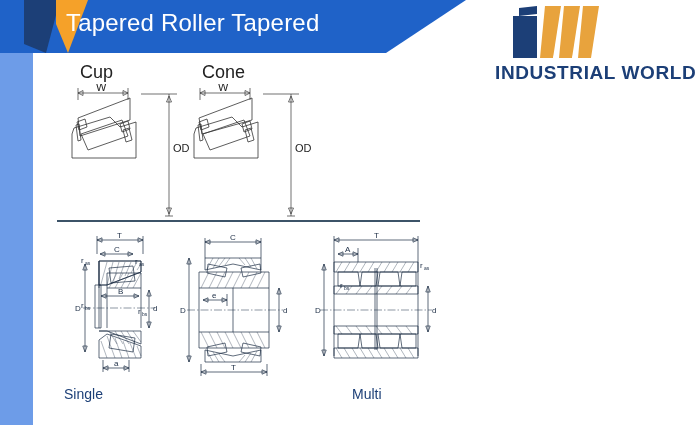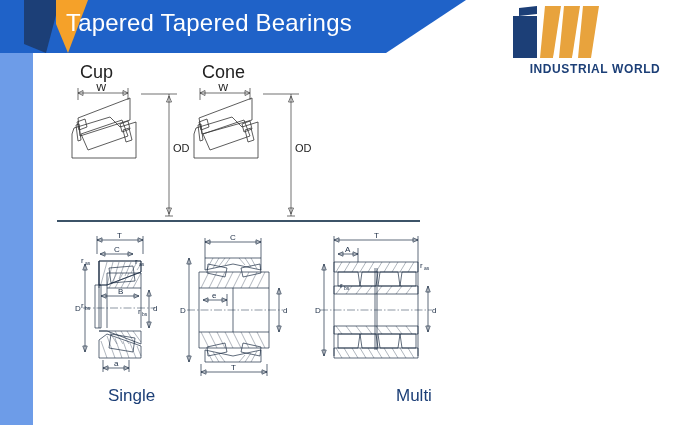--- a/index.html
+++ b/index.html
@@ -47,21 +47,21 @@
 
   
   .logo{
     position:absolute;left:495px;top:6px;width:200px;height:78px;
   }
   .logo-mark{position:absolute;left:12px;top:0;width:110px;height:52px;}
   .logo-text{
     position:absolute;left:0;top:56px;width:200px;
     text-align:center;
     color:#1c3f77;
-    font-size:12px;
+    font-size:19px;
     font-weight:bold;
     letter-spacing:.6px;
     white-space:nowrap;
   }
 
   
   .divider{
     position:absolute;left:57px;top:220px;width:363px;height:2px;
     background:#3c5368;
   }
@@ -75,23 +75,22 @@
     white-space:nowrap;
   }
   .cup-cap{left:30px;top:0;}
   .cone-cap{left:152px;top:0;}
 
   
   .bot-figs{position:absolute;left:50px;top:228px;width:400px;height:200px;}
   .bot-cap{
     position:absolute;top:158px;
     color:#1c3f77;
-    font-size:17px;
+    font-size:14px;
     white-space:nowrap;
-    margin-left:44px;
   }
   .cap-single{left:14px;}
   .cap-double{left:140px;}
   .cap-multi{left:302px;text-align:right;}
 
   svg{display:block;}
   .ln{stroke:#333;stroke-width:.8;fill:none;}
   .dim{stroke:#333;stroke-width:.7;fill:none;}
   .txt2{font-family:"Liberation Sans",sans-serif;font-size:11px;fill:#222;}
   .eng{stroke:#1b2c44;stroke-width:.7;fill:none;}
@@ -99,21 +98,21 @@
   .engs{font-family:"Liberation Sans",sans-serif;font-size:5px;fill:#1b2c44;}
   .cl{stroke:#1b2c44;stroke-width:.5;stroke-dasharray:8 2 1.5 2;fill:none;}
 </style>
 </head>
 <body>
 
 <div class="header">
   <div class="header-blue"></div>
   <div class="header-tri-navy"></div>
   <div class="header-tri-orange"></div>
-  <div class="header-title">Tapered Tapered Bearings</div>
+  <div class="header-title">Tapered Roller Tapered</div>
 </div>
 
 <div class="left-strip"></div>
 
 <div class="logo">
   <div class="logo-mark">
     <svg width="110" height="52" viewBox="0 0 110 52">
 
       <polygon points="6,10 30,10 30,52 6,52" fill="#1c3f77"></polygon>
       <polygon points="6,10 30,10 30,2 6,10" fill="#ffffff"></polygon>

